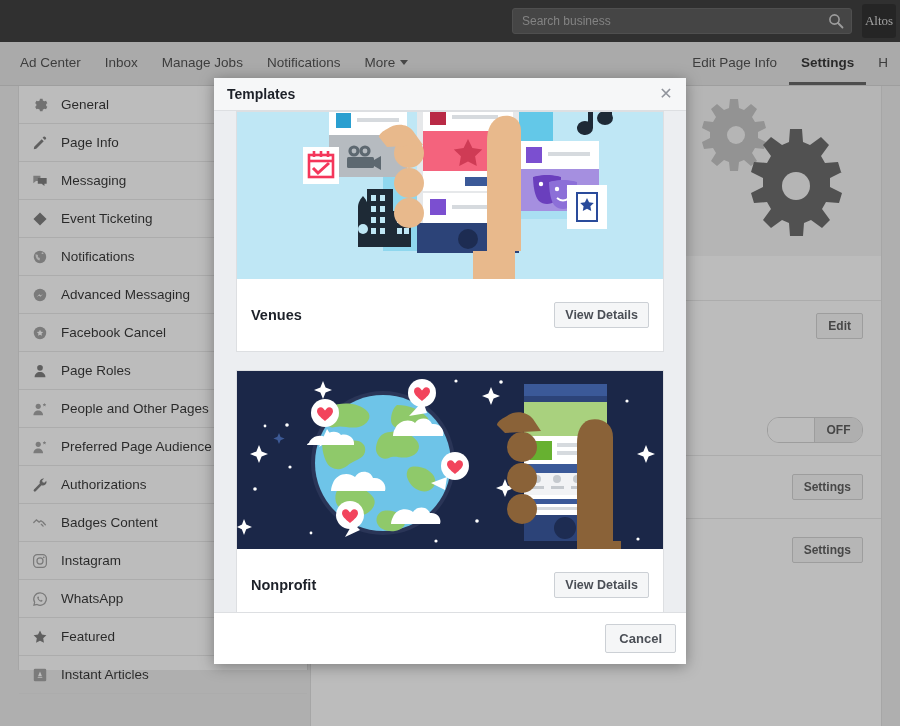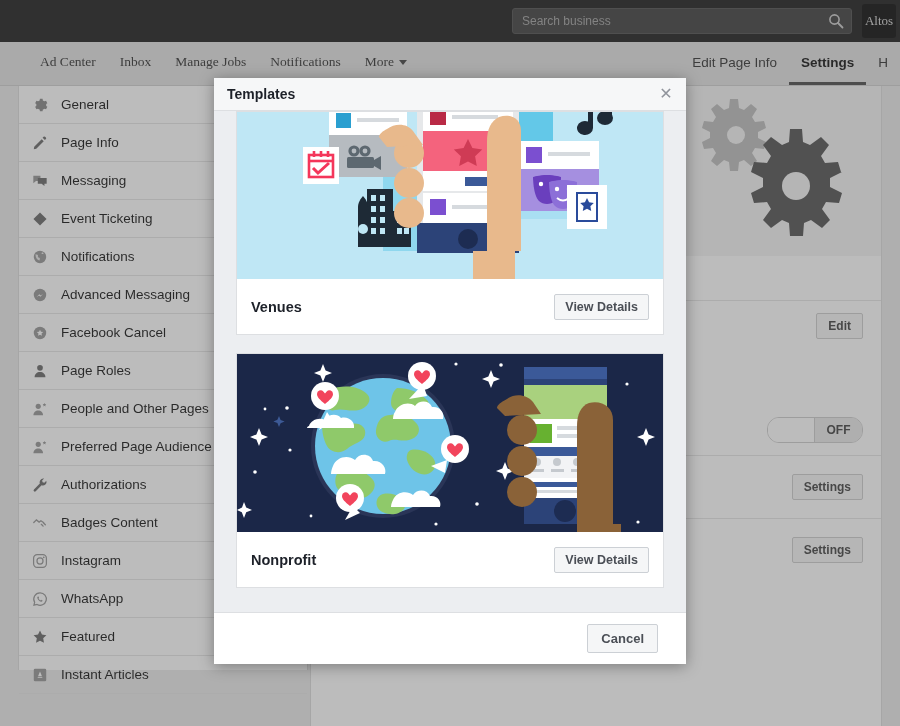--- a/index.html
+++ b/index.html
@@ -55,21 +55,21 @@
   }
 
   
   .navbar {
     position: absolute; top: 42px; left: 0; width: 900px; height: 44px;
     background: #e3e4e6;
     border-bottom: 1px solid #d0d1d3;
     display: flex; align-items: stretch;
     font-size: 13.5px;
   }
-  .nav-left { display: flex; align-items: stretch; padding-left: 28px; font-family: Liberation Serif, serif; }
+  .nav-left { display: flex; align-items: stretch; padding-left: 8px; }
   .nav-right { display: flex; align-items: stretch; margin-left: auto; padding-right: 0; }
   .nav-item {
     display: flex; align-items: center; padding: 0 12px;
     color: #3b3f47; white-space: nowrap; cursor: pointer;
     border-bottom: 3px solid transparent;
   }
   .nav-item.active { font-weight: bold; color: #1d2129; border-bottom-color: #3b5998; }
   .caret {
     display: inline-block; margin-left: 5px;
     width: 0; height: 0;
@@ -165,35 +165,35 @@
     color: #90949c; font-size: 16px; cursor: pointer; line-height: 1;
   }
   .modal-body {
     flex: 1 1 auto; background: #eceef1;
     padding: 0 22px; overflow: hidden;
   }
   .modal-foot {
     flex: 0 0 52px; border-top: 1px solid #dddfe2;
     background: #fff;
     display: flex; align-items: center; justify-content: flex-end;
-    padding: 0 28px;
+    padding: 0 10px;
   }
   .btn-cancel {
     background: #f5f6f7; border: 1px solid #ccd0d5; border-radius: 2px;
     font-size: 13px; font-weight: bold; color: #4b4f56;
     padding: 6px 13px; cursor: pointer;
     font-family: "Liberation Sans", sans-serif;
   }
 
   .tpl-card {
     background: #fff; border: 1px solid #dddfe2; margin-bottom: 18px;
   }
   .tpl-img { height: 178px; position: relative; overflow: hidden; }
   .tpl-foot {
-    height: 55px; display: flex; align-items: center; padding: 0 14px;
+    height: 72px; display: flex; align-items: center; padding: 0 14px;
   }
   .tpl-name { font-size: 14.5px; font-weight: bold; color: #1d2129; }
   .btn-details {
     margin-left: auto;
     background: #f5f6f7; border: 1px solid #ccd0d5; border-radius: 2px;
     font-size: 12.5px; font-weight: bold; color: #4b4f56;
     padding: 5px 10px; cursor: pointer;
     font-family: "Liberation Sans", sans-serif;
   }
   

